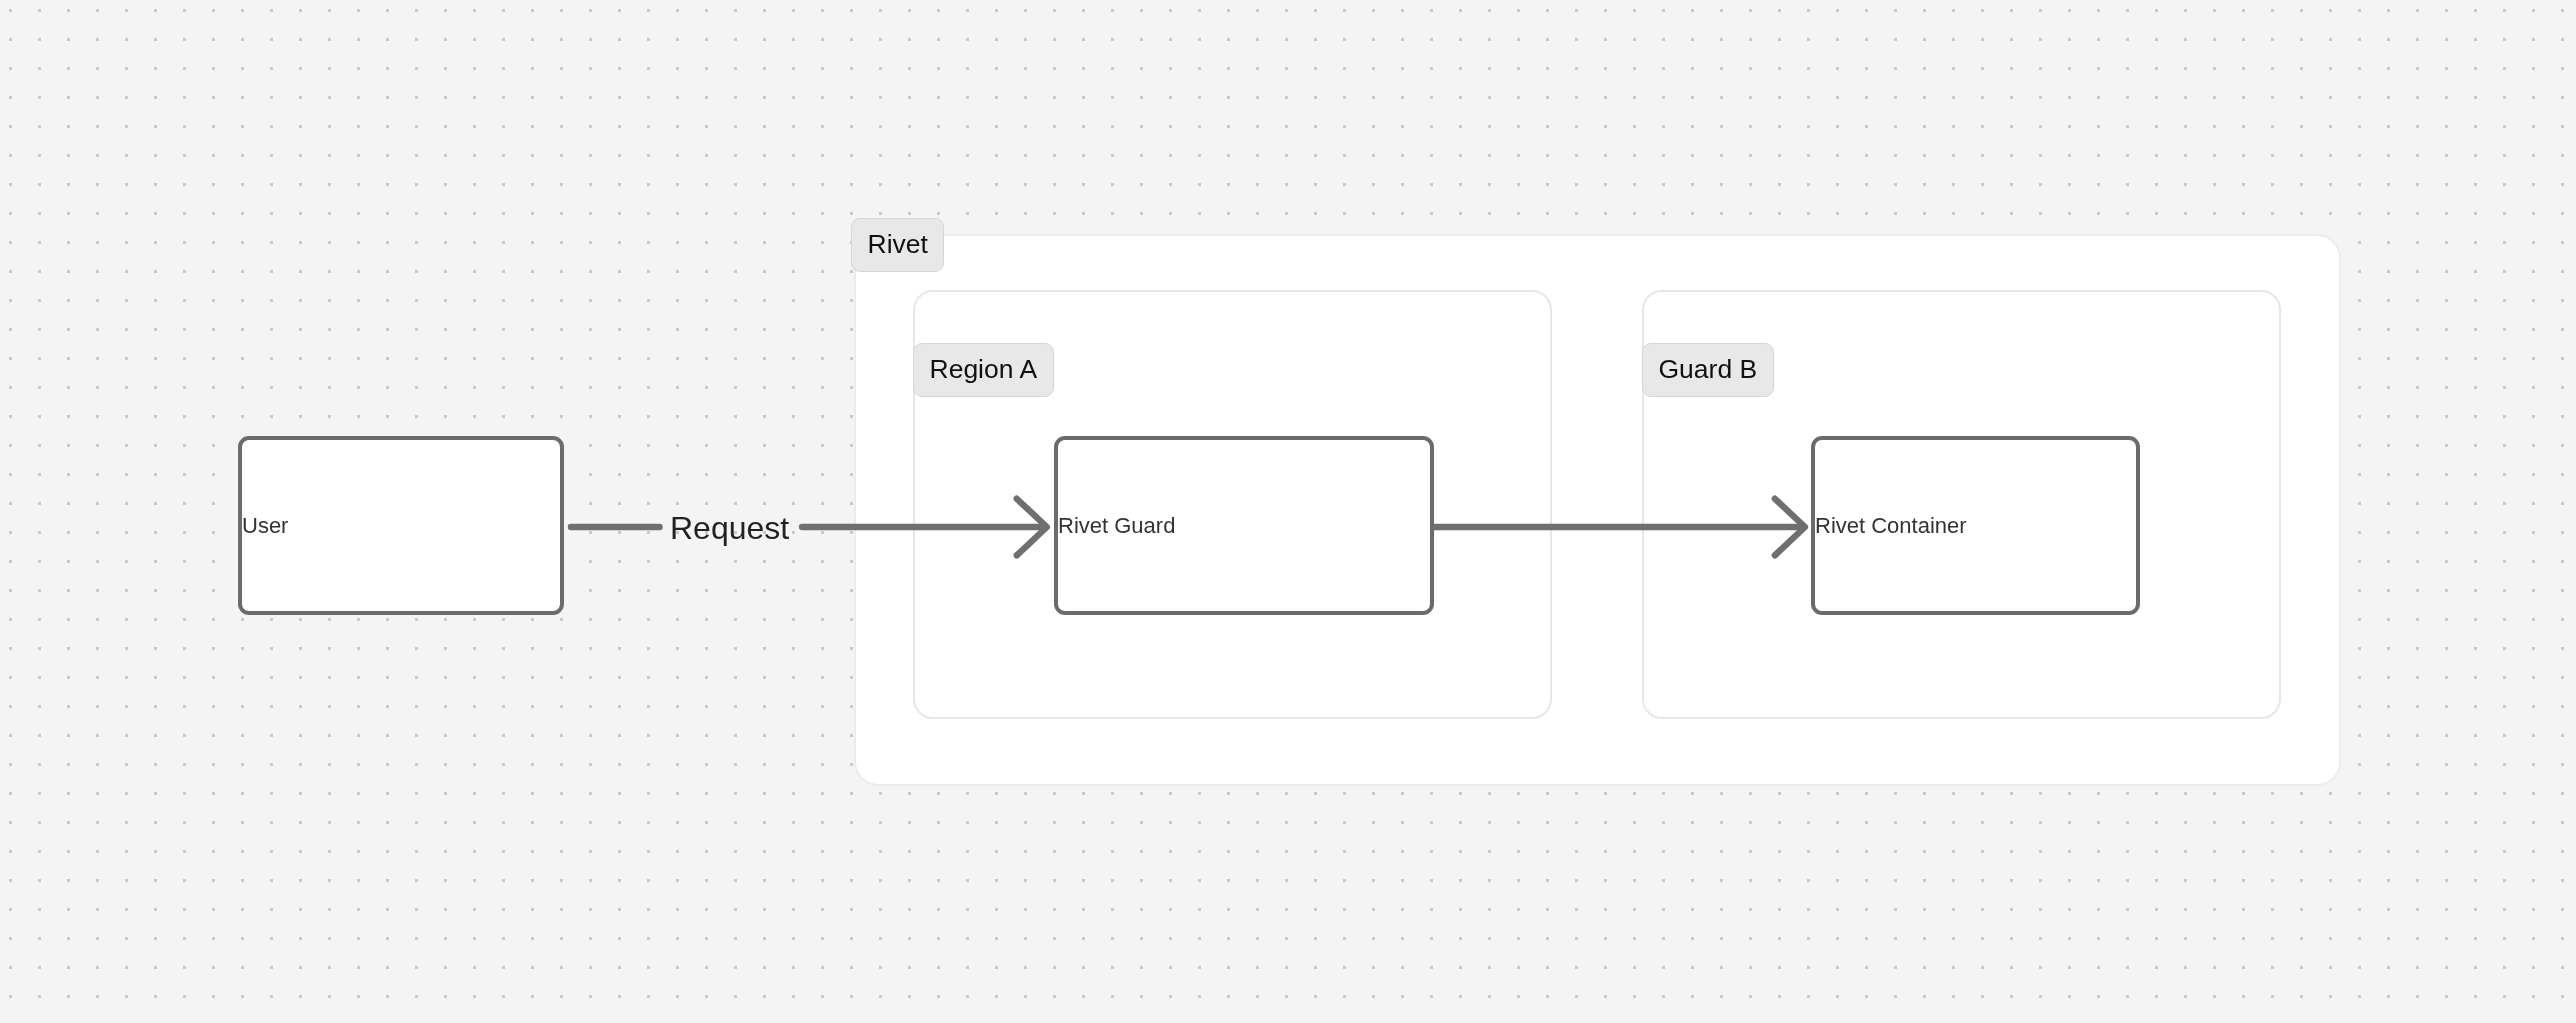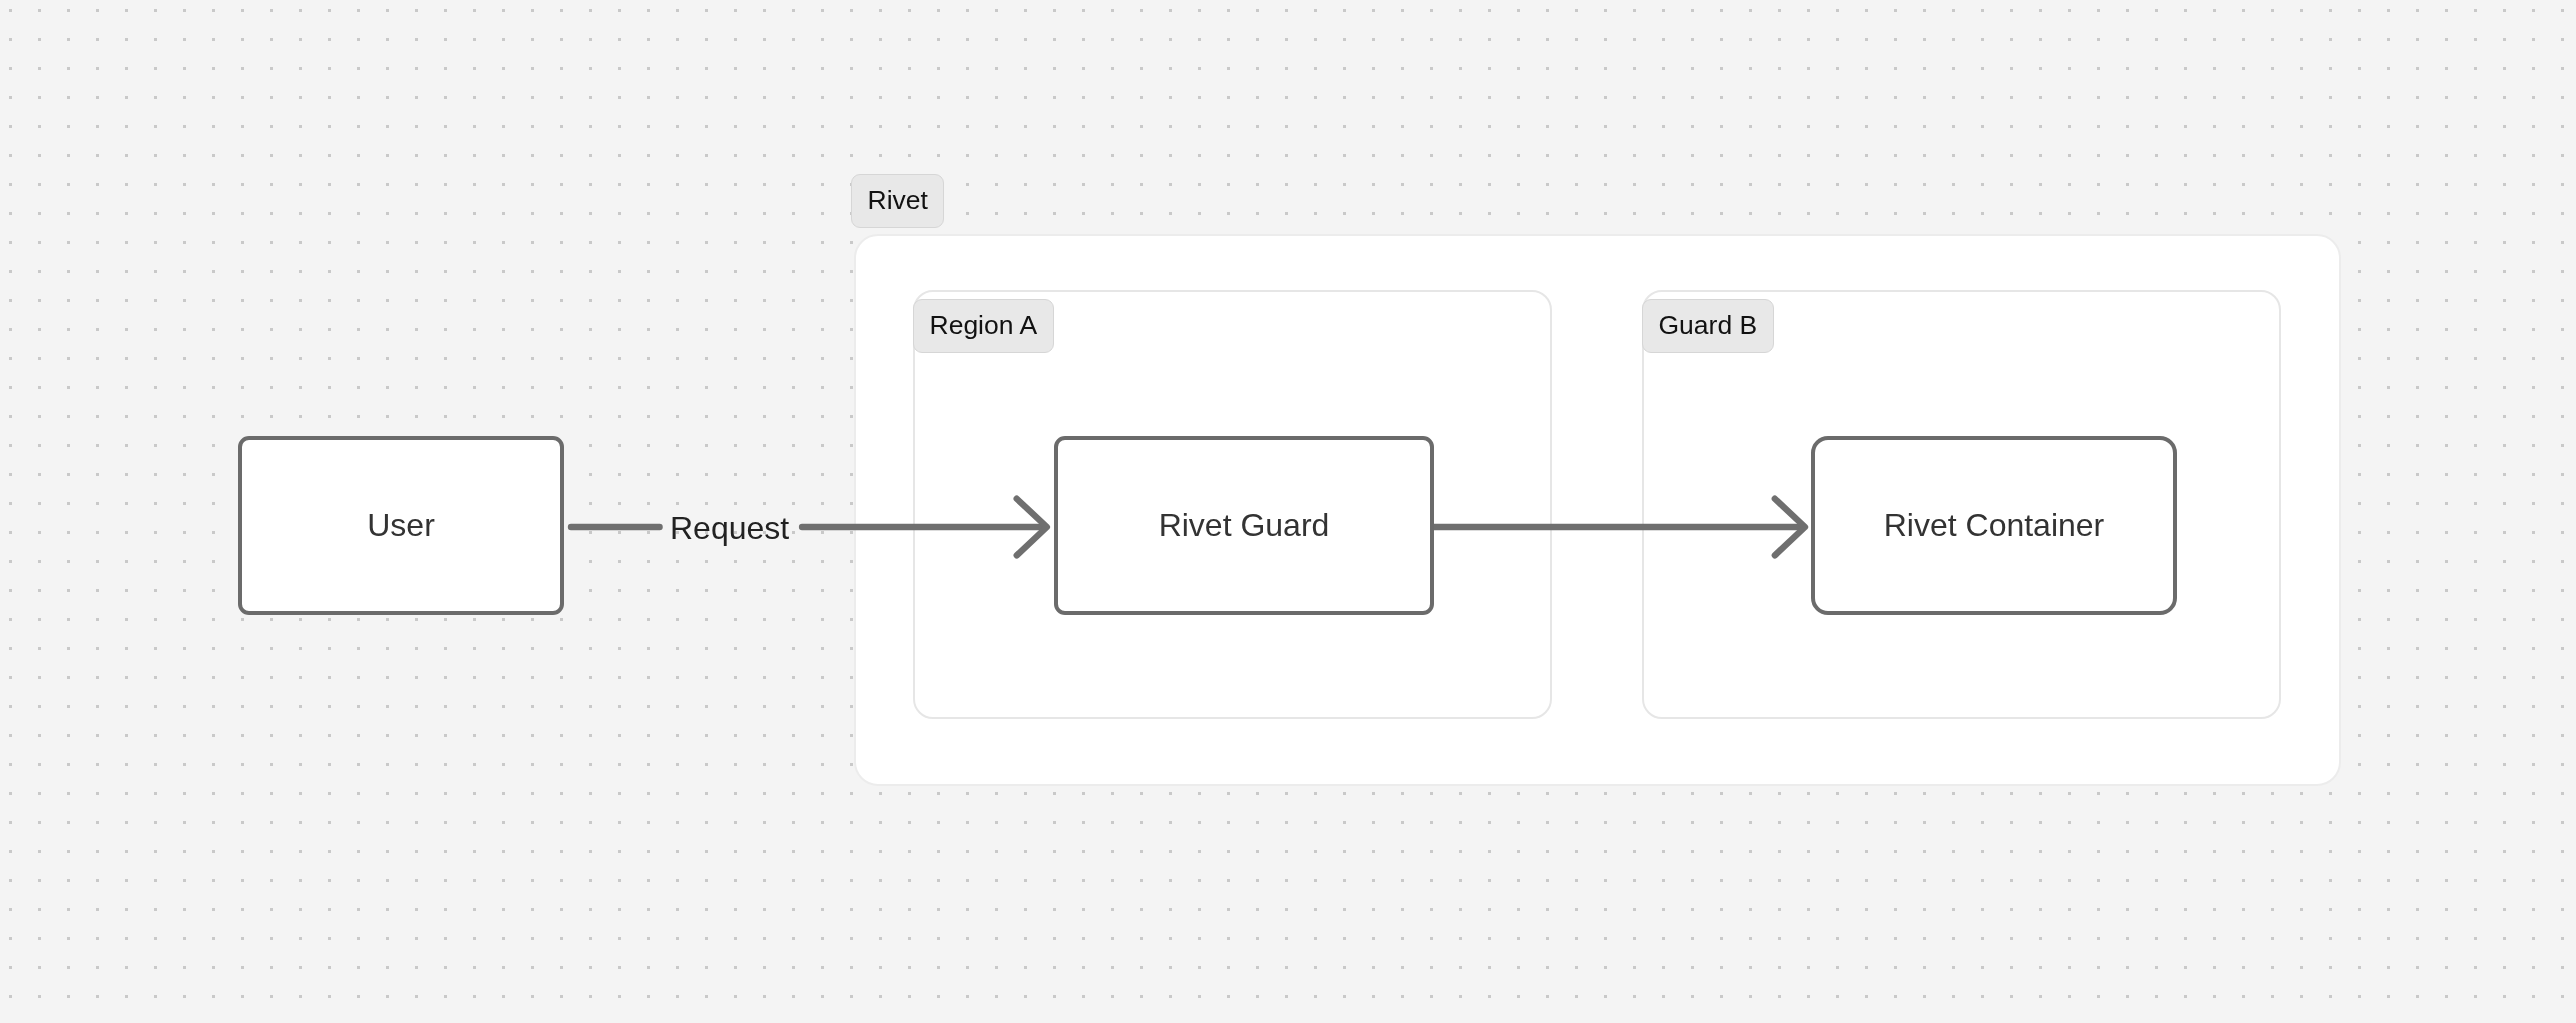--- a/index.html
+++ b/index.html
@@ -61,57 +61,57 @@
     justify-content: center;
     background: #e8e8e8;
     border: 1.8px solid #d6d6d6;
     border-radius: 9px;
     color: #111111;
     font-size: 26.5px;
     line-height: 1;
     padding: 12px 15.5px 13.7px 15.5px;
     box-sizing: border-box;
     white-space: nowrap;
+    margin-top: 44px;
   }
   #badge-rivet { left: 851px; top: 174px; }
   #badge-region-a { left: 913px; top: 299px; }
   #badge-region-b { left: 1642px; top: 299px; }
 
   
   .node {
     position: absolute;
     background: #ffffff;
     border: 4.6px solid #6b6b6b;
     border-radius: 11px;
     box-sizing: border-box;
     display: flex;
     align-items: center;
-    justify-content: center;
+    justify-content: flex-start;
     color: #333333;
-    font-size: 32px;
+    font-size: 22px;
     white-space: nowrap;
   }
   #node-user {
     left: 238px;
     top: 436px;
     width: 326px;
     height: 179px;
   }
   #node-rivet-guard {
     left: 1054px;
     top: 436px;
     width: 380px;
     height: 179px;
   }
   #node-rivet-container {
     left: 1811px;
     top: 436px;
-    width: 366px;
+    width: 329px;
     height: 179px;
-    border-radius: 17px;
   }
 
   
   #edges {
     position: absolute;
     left: 0;
     top: 0;
     width: 2576px;
     height: 1023px;
     pointer-events: none;

